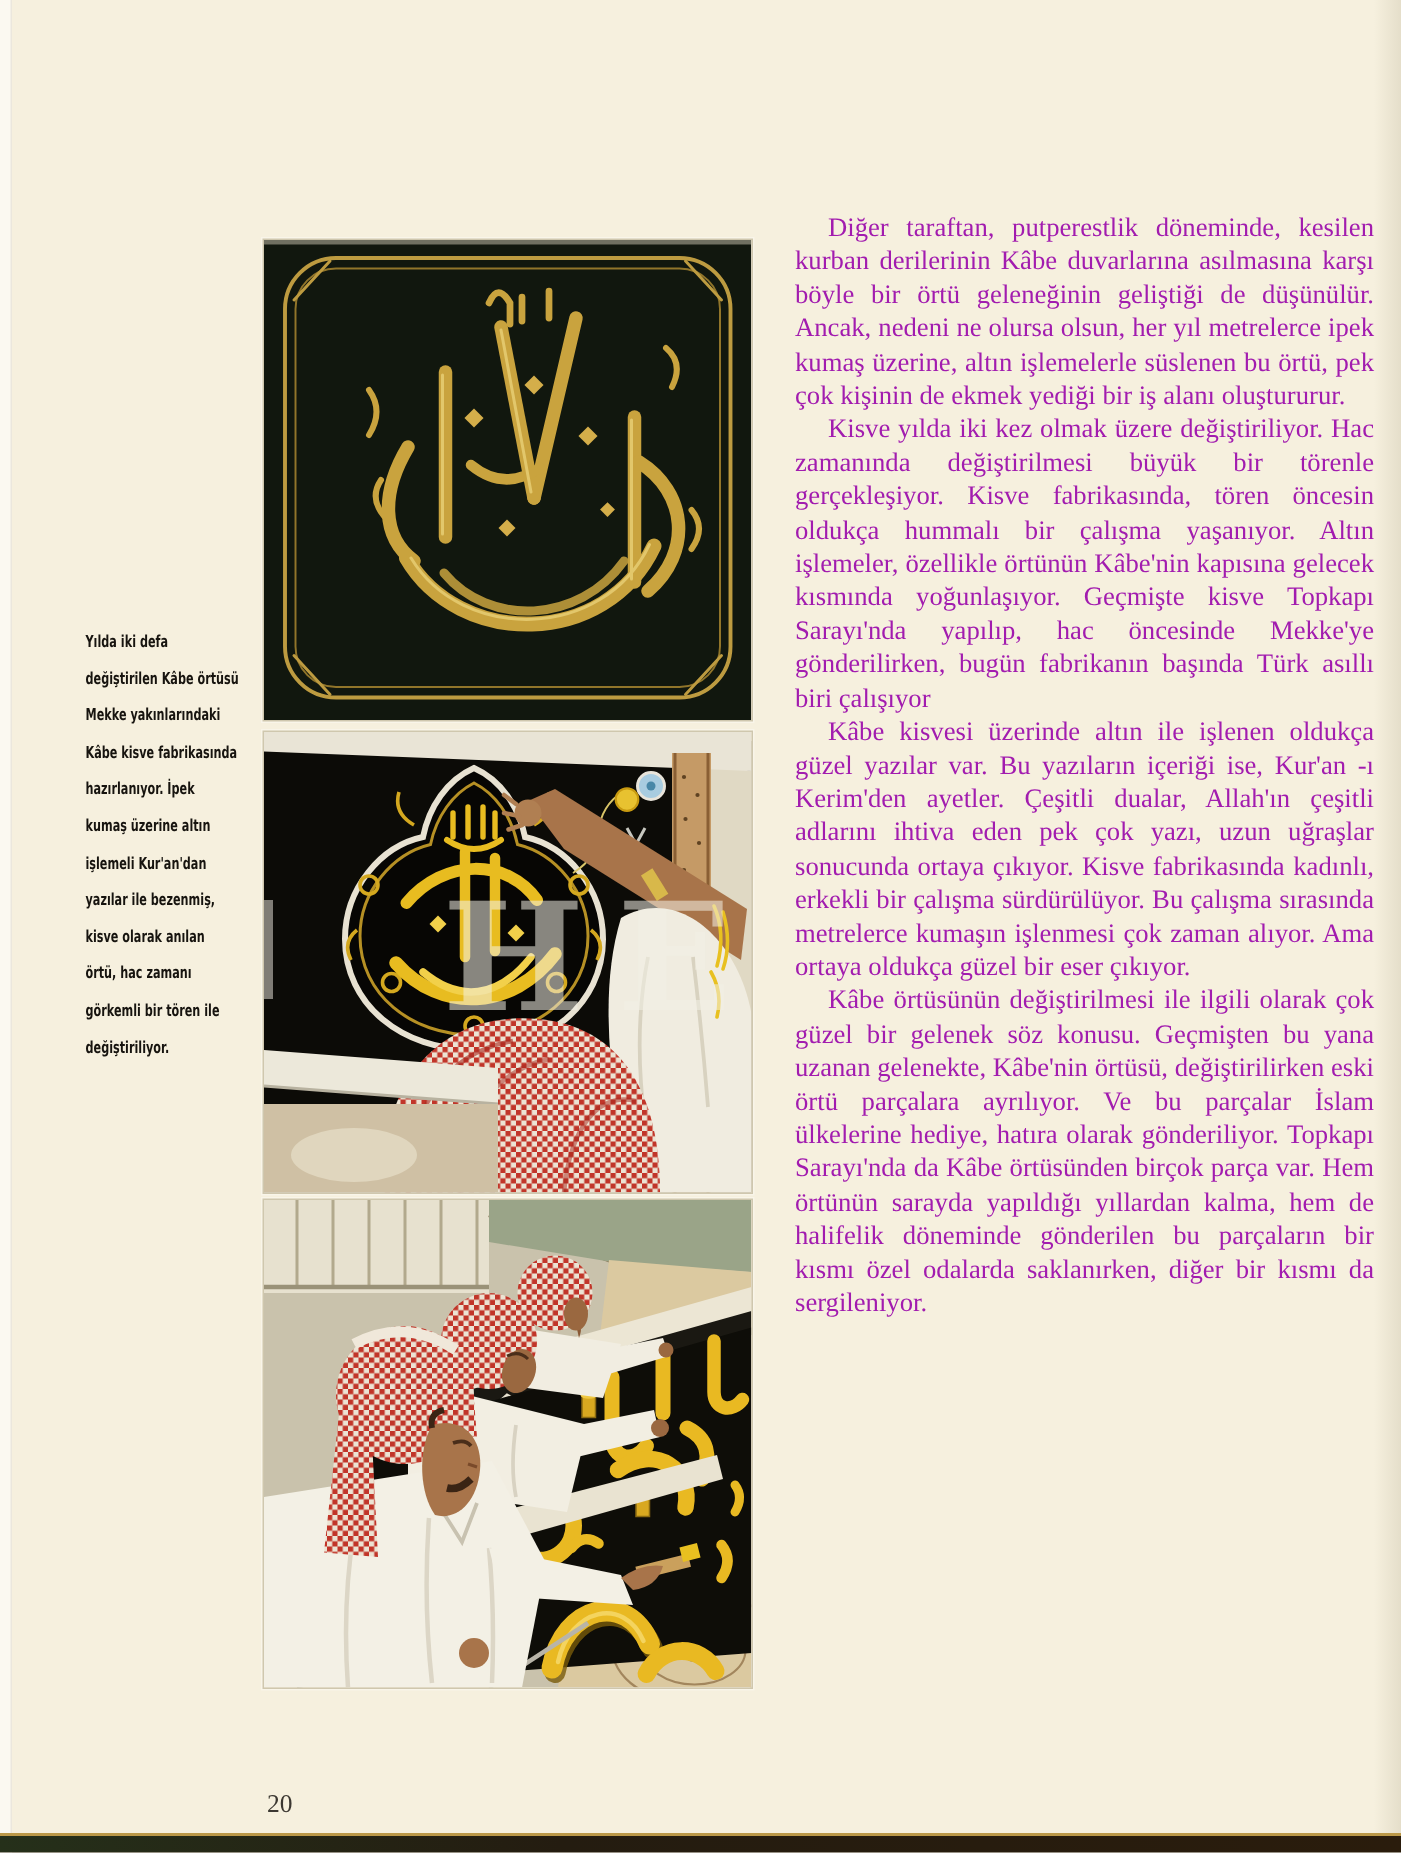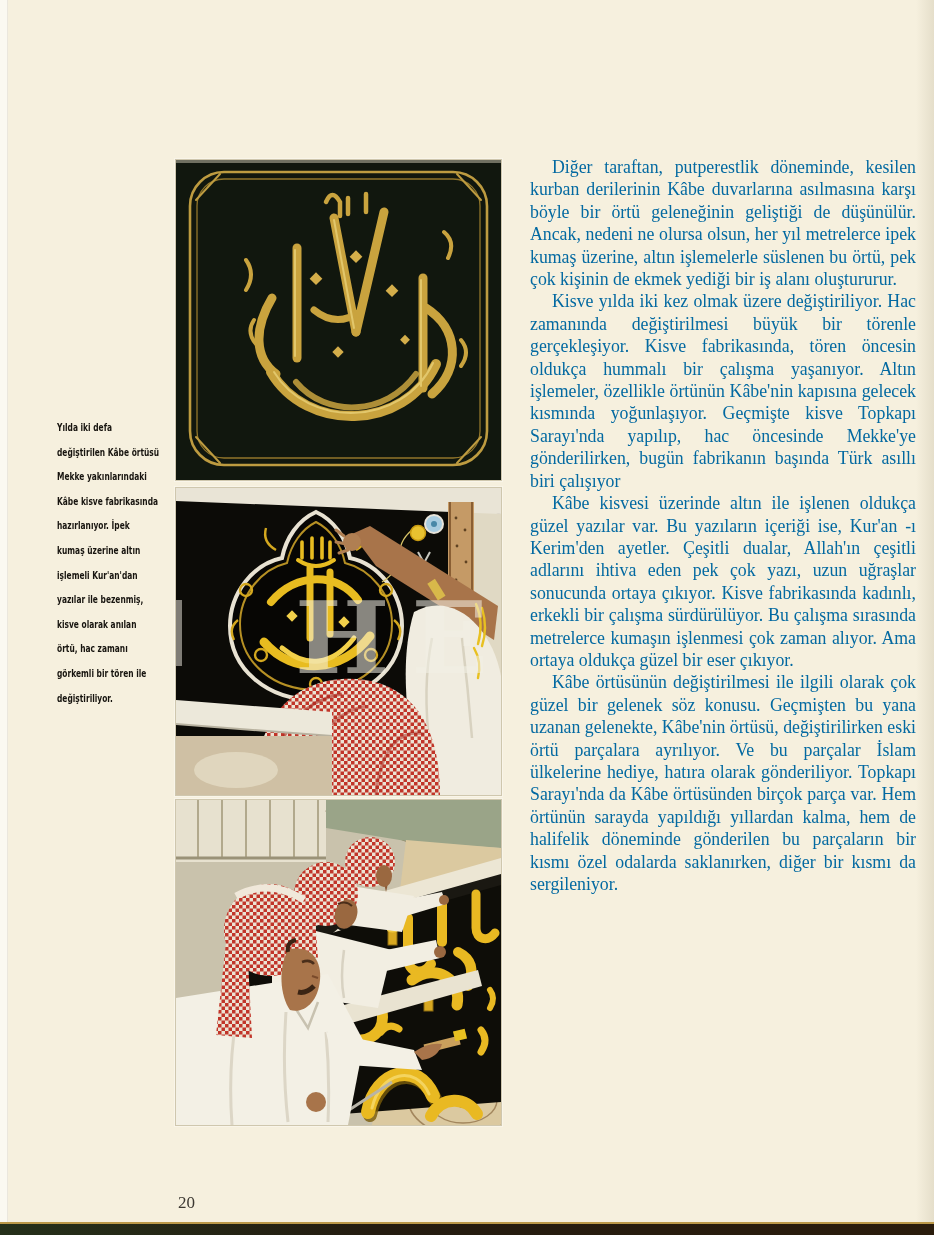--- a/index.html
+++ b/index.html
@@ -10,21 +10,21 @@
     font-family:"Liberation Serif","DejaVu Serif",serif;
   }
   .left-edge{position:absolute;left:0;top:0;width:7px;height:1235px;background:#fbf9f1;border-right:1px solid rgba(120,110,80,.12);}
   .right-shade{position:absolute;right:0;top:0;width:18px;height:1235px;background:linear-gradient(to right,rgba(150,140,110,0) 0%,rgba(150,140,110,.18) 100%);}
   .bottom-strip{position:absolute;left:0;bottom:0;width:934px;height:11px;
     border-top:2px solid #bb9848;
     background:linear-gradient(to right,#25301a 0%,#241c10 40%,#2a1c0c 100%);}
   .caption{position:absolute;left:57px;top:416px;width:170px;color:#17140f;
     font-family:"DejaVu Sans",sans-serif;font-weight:bold;font-size:11px;}
   .caption .cl{height:24.6px;line-height:24.6px;white-space:nowrap;transform:scaleX(.68);transform-origin:0 50%;}
-  .article{position:absolute;left:530px;top:156px;width:386px;color:#0369a1;
+  .article{position:absolute;left:530px;top:140px;width:386px;color:#a21caf;
     font-size:17.8px;line-height:22.4px;text-align:justify;}
   .article p{margin:0;text-indent:22px;}
   .photo{position:absolute;left:176px;width:325px;overflow:hidden;outline:1px solid #cfc7ae;box-shadow:0 0 0 2px rgba(255,255,255,.35);}
   .photo svg{display:block;}
   #ph1{top:160px;height:320px;}
   #ph2{top:488px;height:307px;}
   #ph3{top:800px;height:325px;}
   .watermark{position:absolute;left:119px;top:100px;width:300px;
     font-family:"DejaVu Serif",serif;font-weight:bold;font-size:100px;line-height:1;
     letter-spacing:22px;color:rgba(243,240,230,.55);pointer-events:none;white-space:nowrap;}

